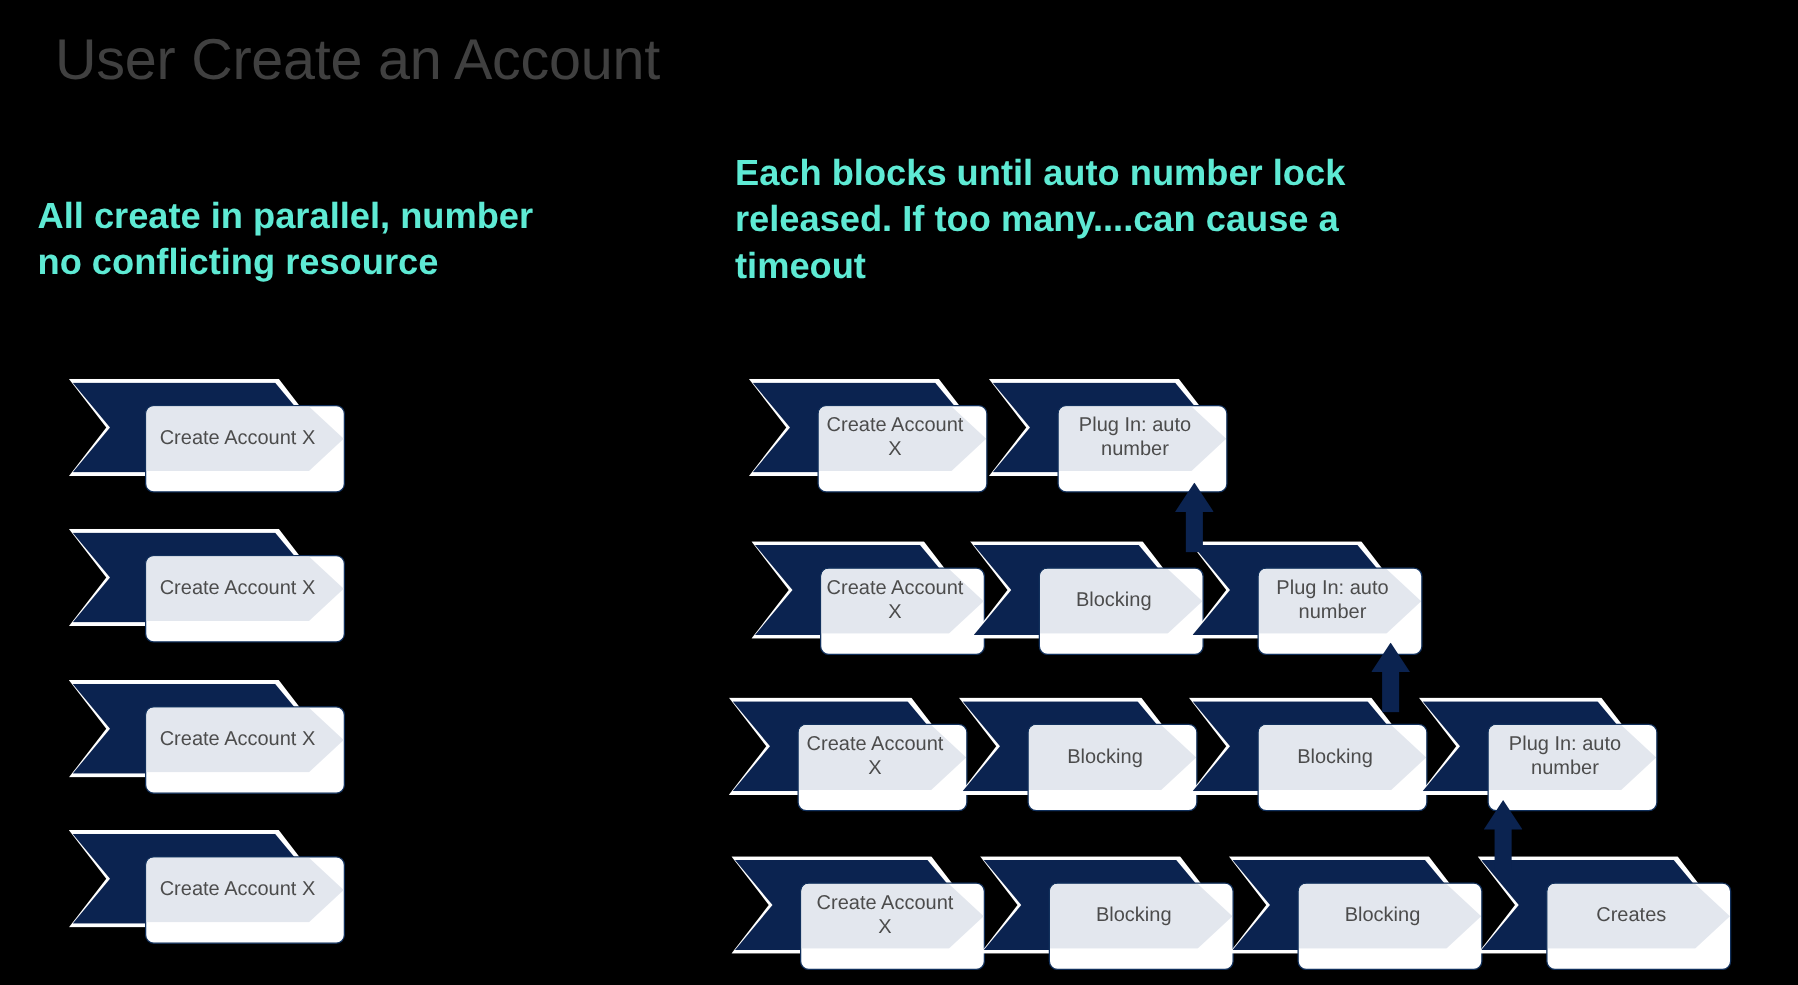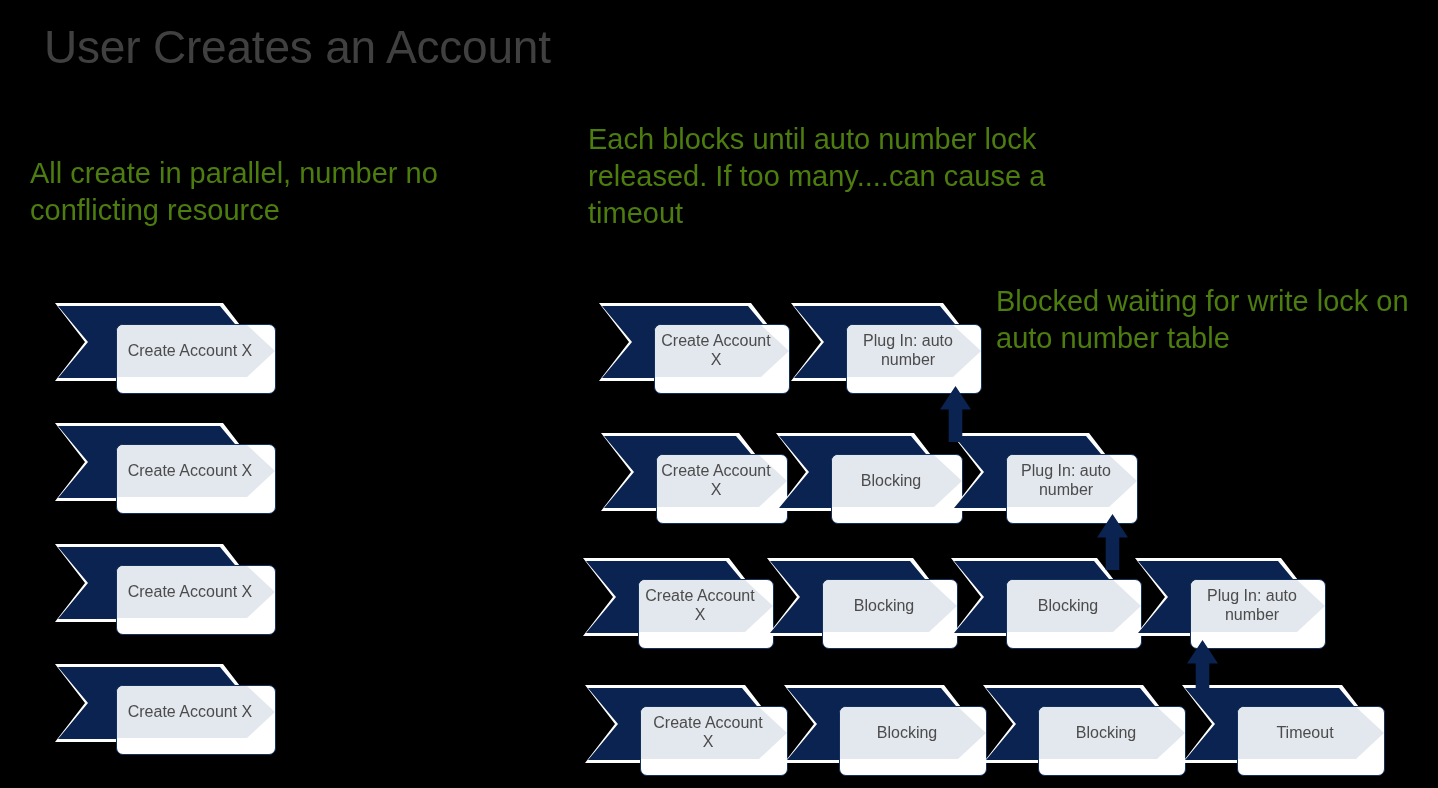--- a/index.html
+++ b/index.html
@@ -10,21 +10,21 @@
   }
   .stage{position:absolute;inset:0;}
 
   
   .title{
     position:absolute;left:44px;top:22px;
     font-size:46px;font-weight:400;color:#404040;
     letter-spacing:-0.2px;line-height:1.1;white-space:nowrap;
   }
   .note{
-    position:absolute;color:#4d7c0f;font-weight:400;
+    position:absolute;color:#5eead4;font-weight:700;
     font-size:29px;line-height:1.27;
   }
   .note-left{left:30px;top:155px;width:420px;}
   .note-mid{left:588px;top:121px;width:520px;}
   .note-right{left:996px;top:283px;width:430px;}
 
   
   .step{position:absolute;}
   
   .banner{
@@ -64,25 +64,24 @@
     position:absolute;background:#0b2350;
     -webkit-clip-path:polygon(50% 0, 100% 42%, 72% 42%, 72% 100%, 28% 100%, 28% 42%, 0 42%);
     clip-path:polygon(50% 0, 100% 42%, 72% 42%, 72% 100%, 28% 100%, 28% 42%, 0 42%);
   }
 </style>
 </head>
 <body>
 
 <div class="stage">
 
-  <div class="title">User Creates an Account</div>
+  <div class="title">User Create an Account</div>
 
   <div class="note note-left">All create in parallel, number no conflicting resource</div>
   <div class="note note-mid">Each blocks until auto number lock released. If too many....can cause a timeout</div>
-  <div class="note note-right">Blocked waiting for write lock on auto number table</div>
 
   <div id="steps-layer">
       <div class="step" style="left: 58px; top: 306px; width: 216px; height: 86px;">
         <div class="banner-stroke" style="left: -3px; top: -3px; width: 198px; height: 78px;"></div>
         <div class="banner" style="width: 192px; height: 72px;"></div>
         <div class="card" style="left: 58px; top: 18px; width: 158px; height: 68px;">
           <div class="card-band" style="height: 52px;">
             <div class="card-label">Create Account X</div>
           </div>
         </div>
@@ -227,21 +226,21 @@
           <div class="card-band" style="height: 52px;">
             <div class="card-label">Blocking</div>
           </div>
         </div>
       </div>
       <div class="step" style="left: 1185px; top: 688px; width: 198px; height: 86px;">
         <div class="banner-stroke" style="left: -3px; top: -3px; width: 190px; height: 78px;"></div>
         <div class="banner" style="width: 184px; height: 72px;"></div>
         <div class="card" style="left: 52px; top: 18px; width: 146px; height: 68px;">
           <div class="card-band" style="height: 52px;">
-            <div class="card-label">Timeout</div>
+            <div class="card-label">Creates</div>
           </div>
         </div>
       </div>
     </div>
   <div id="arrows-layer">
       <div class="uparrow" style="left: 940px; top: 386px; width: 31px; height: 56px;"></div>
       <div class="uparrow" style="left: 1097px; top: 514px; width: 31px; height: 56px;"></div>
       <div class="uparrow" style="left: 1187px; top: 640px; width: 31px; height: 56px;"></div>
     </div>
 

